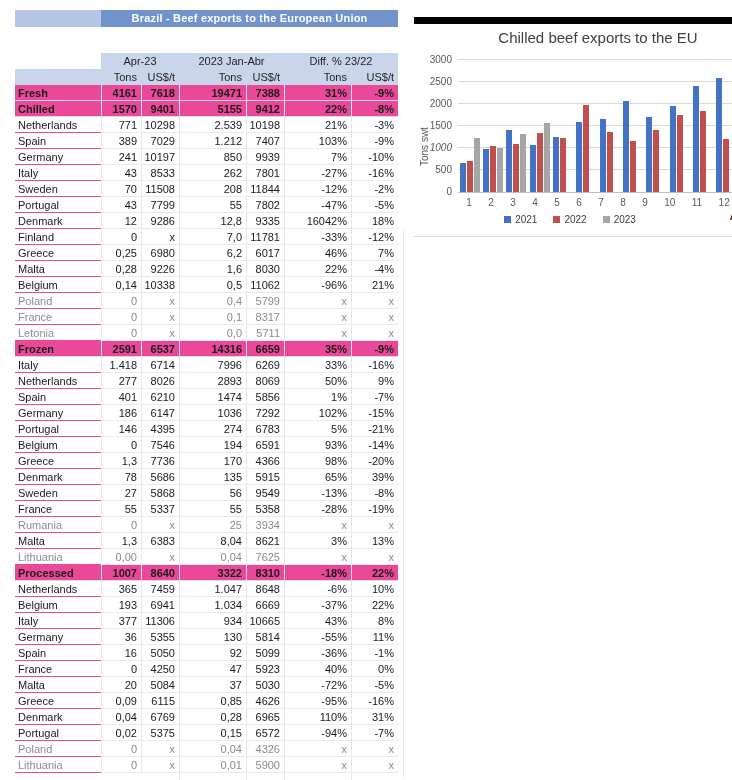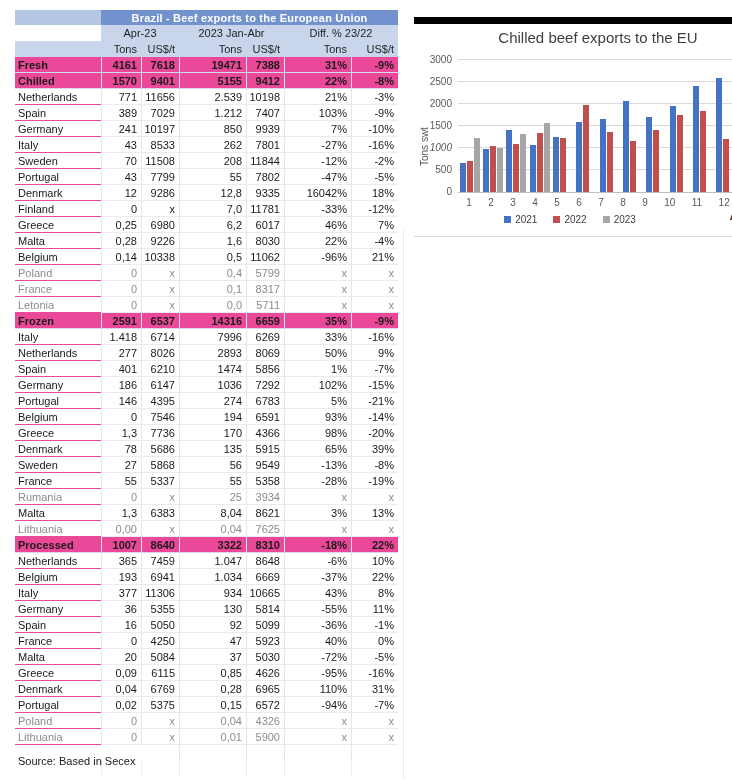--- a/index.html
+++ b/index.html
@@ -6,21 +6,21 @@
   body {
     width:732px; height:780px; background:#ffffff; position:relative;
     font-family:"Liberation Sans", sans-serif; overflow:hidden;
   }
   
   .xtable { position:absolute; left:15px; top:10px; width:383px; font-size:11px; color:#1a1a1a; }
   .trow { display:grid; grid-template-columns:86px 40px 38px 67px 38px 67px 47px; height:16px; line-height:16px; }
   .title-row { display:grid; grid-template-columns:86px 297px; height:15px; line-height:17px; }
   .title-left { background:#b6c6e5; }
   .title-main { background:#7292ce; color:#ffffff; font-weight:bold; text-align:center; letter-spacing:.2px; }
-  .group-row { display:grid; grid-template-columns:86px 78px 105px 114px; height:16px; line-height:16px; }
+  .group-row { display:grid; grid-template-columns:86px 78px 105px 114px; height:16px; line-height:16px;margin-top:28px; }
   .group-row .g { background:#c9d5eb; text-align:center; color:#1f1f1f; }
   .group-row .blank { background:#ffffff; }
   .sub-row .sc { background:#c9d5eb; text-align:right; padding-right:4px; color:#1f1f1f; }
   .sub-row .sc.first { padding:0; }
   .c { text-align:right; padding-right:4px; border-left:1px solid #e2e8f2; border-bottom:1px solid #e6ebf4; overflow:hidden; }
   .lbl { text-align:left; padding-left:3px; border-bottom:1px solid #ec4899; white-space:nowrap; overflow:hidden; }
   .trow.section { background:#ec4899; font-weight:bold; }
   .trow.section .c, .trow.section .lbl { border-bottom:1px solid #d3dcee; }
   .trow.muted { color:#8c8c8c; }
   .source-row { position:relative; height:16px; line-height:16px; }
@@ -89,21 +89,21 @@
         <div class="c">1570</div>
         <div class="c">9401</div>
         <div class="c">5155</div>
         <div class="c">9412</div>
         <div class="c">22%</div>
         <div class="c">-8%</div>
       </div>
       <div class="trow">
         <div class="lbl">Netherlands</div>
         <div class="c">771</div>
-        <div class="c">11656</div>
+        <div class="c">10298</div>
         <div class="c">2.539</div>
         <div class="c">10198</div>
         <div class="c">21%</div>
         <div class="c">-3%</div>
       </div>
       <div class="trow">
         <div class="lbl">Spain</div>
         <div class="c">389</div>
         <div class="c">7029</div>
         <div class="c">1.212</div>

